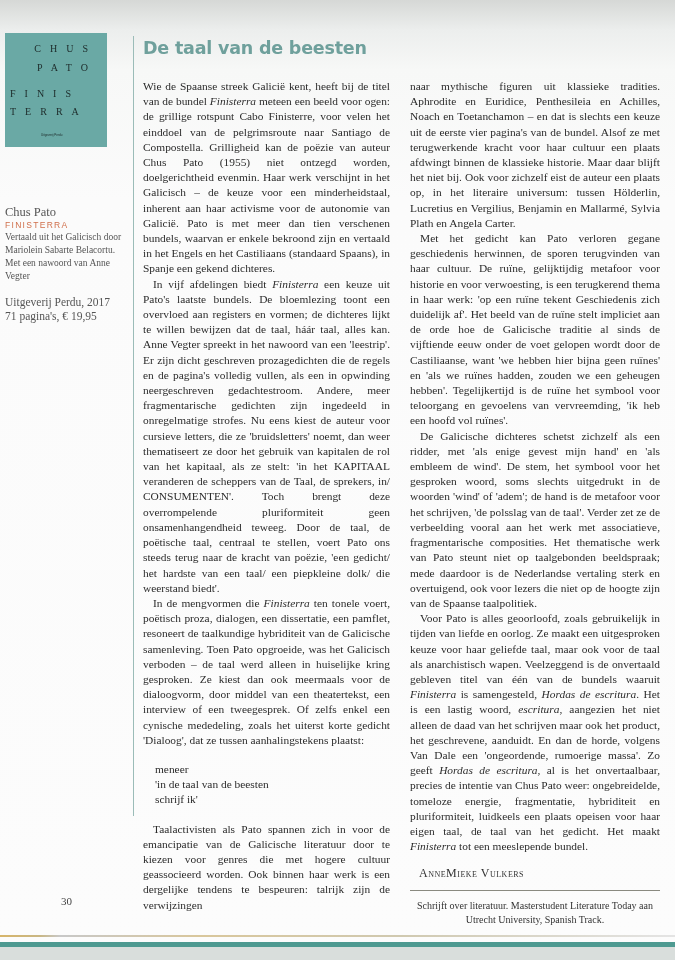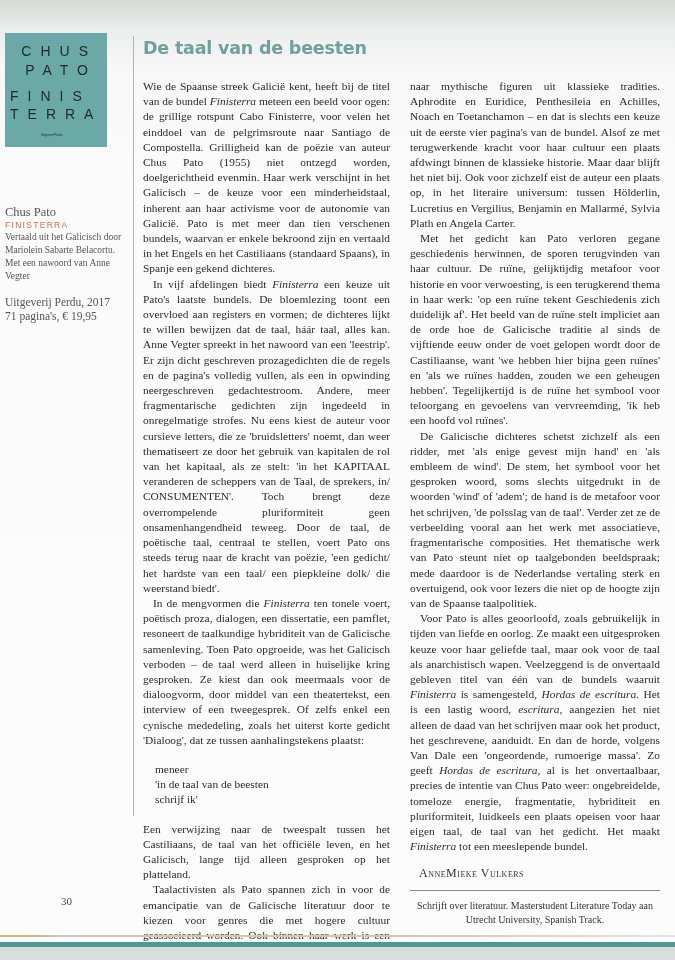--- a/index.html
+++ b/index.html
@@ -8,22 +8,22 @@
     background: linear-gradient(180deg, #d6d8d6 0px, #eceeed 30px, #f7f8f7 70px, #fbfbfb 200px, #fcfcfc 100%);
     position: relative;
     font-family: "DejaVu Serif", "Liberation Serif", serif;
     color: #2a2a2a;
   }
   .cover {
     position: absolute; left: 5px; top: 33px; width: 102px; height: 114px;
     background: #6aa9a5;
   }
   .cover .line {
-    position: absolute; right: 10px; font-family: Liberation Sans, sans-serif;
-    font-size: 14px; letter-spacing: 9px; color: #1d2b2a;
+    position: absolute; right: 10px; font-family: Liberation Serif, serif;
+    font-size: 10px; letter-spacing: 9px; color: #1d2b2a;
   }
   .cover .l1 { top: 10px; }
   .cover .l2 { top: 29px; }
   .cover .l3 { top: 55px; left: 5px; right: auto; }
   .cover .l4 { top: 73px; left: 5px; right: auto; }
   .cover .pub { position: absolute; left: 36px; top: 100px; font-size: 3px; color: #1d2b2a; font-family: "Liberation Sans", sans-serif; }
   .sidebar { position: absolute; left: 5px; top: 205px; width: 124px; font-family: "Liberation Serif", serif; }
   .sb-author { font-size: 12.5px; color: #555; margin: 0; line-height: 14px; }
   .sb-title { font-family: "Liberation Sans", sans-serif; font-size: 8.5px; letter-spacing: 1.3px; color: #d0704c; margin: 0; line-height: 12px; }
   .sb-trans { font-size: 9.5px; color: #555; line-height: 13px; margin: 0; }
@@ -86,21 +86,20 @@
 
 <div class="col col1">
   <p class="first">Wie de Spaanse streek Galicië kent, heeft bij de titel van de bundel <i>Finisterra</i> meteen een beeld voor ogen: de grillige rotspunt Cabo Finisterre, voor velen het einddoel van de pelgrimsroute naar Santiago de Compostella. Grilligheid kan de poëzie van auteur Chus Pato (1955) niet ontzegd worden, doelgerichtheid evenmin. Haar werk verschijnt in het Galicisch – de keuze voor een minderheidstaal, inherent aan haar activisme voor de autonomie van Galicië. Pato is met meer dan tien verschenen bundels, waarvan er enkele bekroond zijn en vertaald in het Engels en het Castiliaans (standaard Spaans), in Spanje een gekend dichteres.</p>
   <p>In vijf afdelingen biedt <i>Finisterra</i> een keuze uit Pato's laatste bundels. De bloemlezing toont een overvloed aan registers en vormen; de dichteres lijkt te willen bewijzen dat de taal, háár taal, alles kan. Anne Vegter spreekt in het nawoord van een 'leestrip'. Er zijn dicht geschreven prozagedichten die de regels en de pagina's volledig vullen, als een in opwinding neergeschreven gedachtestroom. Andere, meer fragmentarische gedichten zijn ingedeeld in onregelmatige strofes. Nu eens kiest de auteur voor cursieve letters, die ze 'bruidsletters' noemt, dan weer thematiseert ze door het gebruik van kapitalen de rol van het kapitaal, als ze stelt: 'in het KAPITAAL veranderen de scheppers van de Taal, de sprekers, in/ CONSUMENTEN'. Toch brengt deze overrompelende pluriformiteit geen onsamenhangendheid teweeg. Door de taal, de poëtische taal, centraal te stellen, voert Pato ons steeds terug naar de kracht van poëzie, 'een gedicht/ het hardste van een taal/ een piepkleine dolk/ die weerstand biedt'.</p>
   <p>In de mengvormen die <i>Finisterra</i> ten tonele voert, poëtisch proza, dialogen, een dissertatie, een pamflet, resoneert de taalkundige hybriditeit van de Galicische samenleving. Toen Pato opgroeide, was het Galicisch verboden – de taal werd alleen in huiselijke kring gesproken. Ze kiest dan ook meermaals voor de dialoogvorm, door middel van een theatertekst, een interview of een tweegesprek. Of zelfs enkel een cynische mededeling, zoals het uiterst korte gedicht 'Dialoog', dat ze tussen aanhalingstekens plaatst:</p>
   <div class="poem">
     <div>meneer</div>
     <div>'in de taal van de beesten</div>
     <div>schrijf ik'</div>
   </div>
-  <p class="noindent">Een verwijzing naar de tweespalt tussen het Castiliaans, de taal van het officiële leven, en het Galicisch, lange tijd alleen gesproken op het platteland.</p>
   <p>Taalactivisten als Pato spannen zich in voor de emancipatie van de Galicische literatuur door te kiezen voor genres die met hogere cultuur geassocieerd worden. Ook binnen haar werk is een dergelijke tendens te bespeuren: talrijk zijn de verwijzingen</p>
 </div>
 
 <div class="col col2">
   <p class="first">naar mythische figuren uit klassieke tradities. Aphrodite en Euridice, Penthesileia en Achilles, Noach en Toetanchamon – en dat is slechts een keuze uit de eerste vier pagina's van de bundel. Alsof ze met terugwerkende kracht voor haar cultuur een plaats afdwingt binnen de klassieke historie. Maar daar blijft het niet bij. Ook voor zichzelf eist de auteur een plaats op, in het literaire universum: tussen Hölderlin, Lucretius en Vergilius, Benjamin en Mallarmé, Sylvia Plath en Angela Carter.</p>
   <p>Met het gedicht kan Pato verloren gegane geschiedenis herwinnen, de sporen terugvinden van haar cultuur. De ruïne, gelijktijdig metafoor voor historie en voor verwoesting, is een terugkerend thema in haar werk: 'op een ruïne tekent Geschiedenis zich duidelijk af'. Het beeld van de ruïne stelt impliciet aan de orde hoe de Galicische traditie al sinds de vijftiende eeuw onder de voet gelopen wordt door de Castiliaanse, want 'we hebben hier bijna geen ruïnes' en 'als we ruïnes hadden, zouden we een geheugen hebben'. Tegelijkertijd is de ruïne het symbool voor teloorgang en gevoelens van vervreemding, 'ik heb een hoofd vol ruïnes'.</p>
   <p>De Galicische dichteres schetst zichzelf als een ridder, met 'als enige gevest mijn hand' en 'als embleem de wind'. De stem, het symbool voor het gesproken woord, soms slechts uitgedrukt in de woorden 'wind' of 'adem'; de hand is de metafoor voor het schrijven, 'de polsslag van de taal'. Verder zet ze de verbeelding vooral aan het werk met associatieve, fragmentarische composities. Het thematische werk van Pato steunt niet op taalgebonden beeldspraak; mede daardoor is de Nederlandse vertaling sterk en overtuigend, ook voor lezers die niet op de hoogte zijn van de Spaanse taalpolitiek.</p>
   <p>Voor Pato is alles geoorloofd, zoals gebruikelijk in tijden van liefde en oorlog. Ze maakt een uitgesproken keuze voor haar geliefde taal, maar ook voor de taal als anarchistisch wapen. Veelzeggend is de onvertaald gebleven titel van één van de bundels waaruit <i>Finisterra</i> is samengesteld, <i>Hordas de escritura</i>. Het is een lastig woord, <i>escritura</i>, aangezien het niet alleen de daad van het schrijven maar ook het product, het geschrevene, aanduidt. En dan de horde, volgens Van Dale een 'ongeordende, rumoerige massa'. Zo geeft <i>Hordas de escritura</i>, al is het onvertaalbaar, precies de intentie van Chus Pato weer: ongebreidelde, tomeloze energie, fragmentatie, hybriditeit en pluriformiteit, luidkeels een plaats opeisen voor haar eigen taal, de taal van het gedicht. Het maakt <i>Finisterra</i> tot een meeslepende bundel.</p>
   <div class="byline">AnneMieke Vulkers</div>
   <div class="byline-rule"></div>

